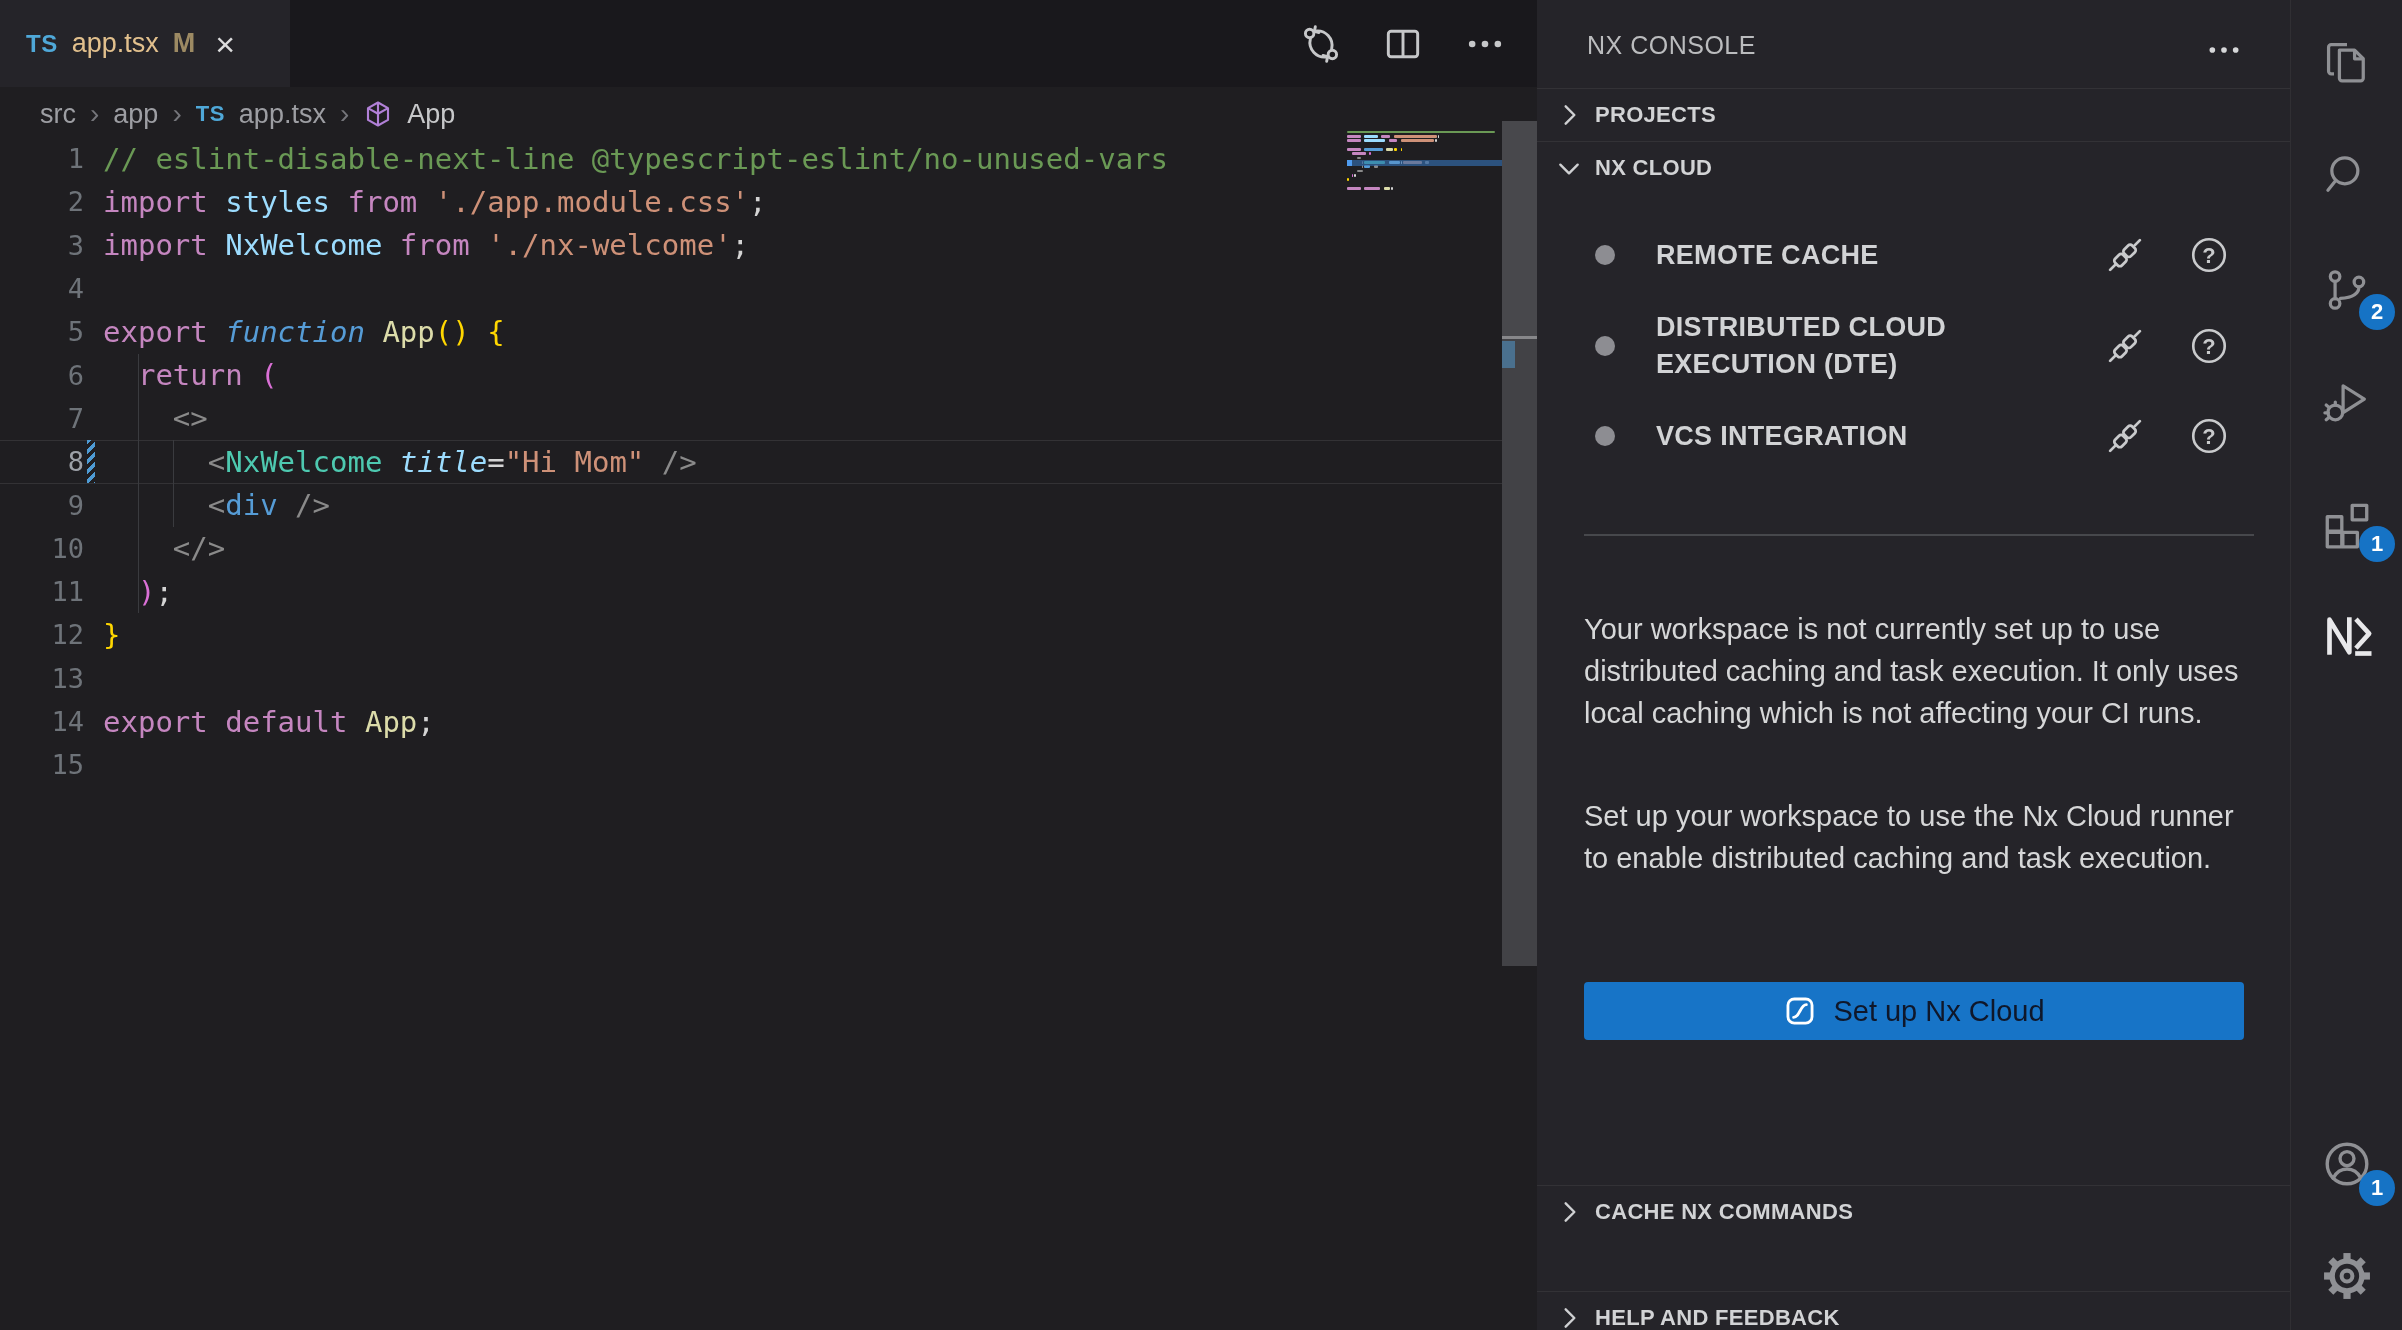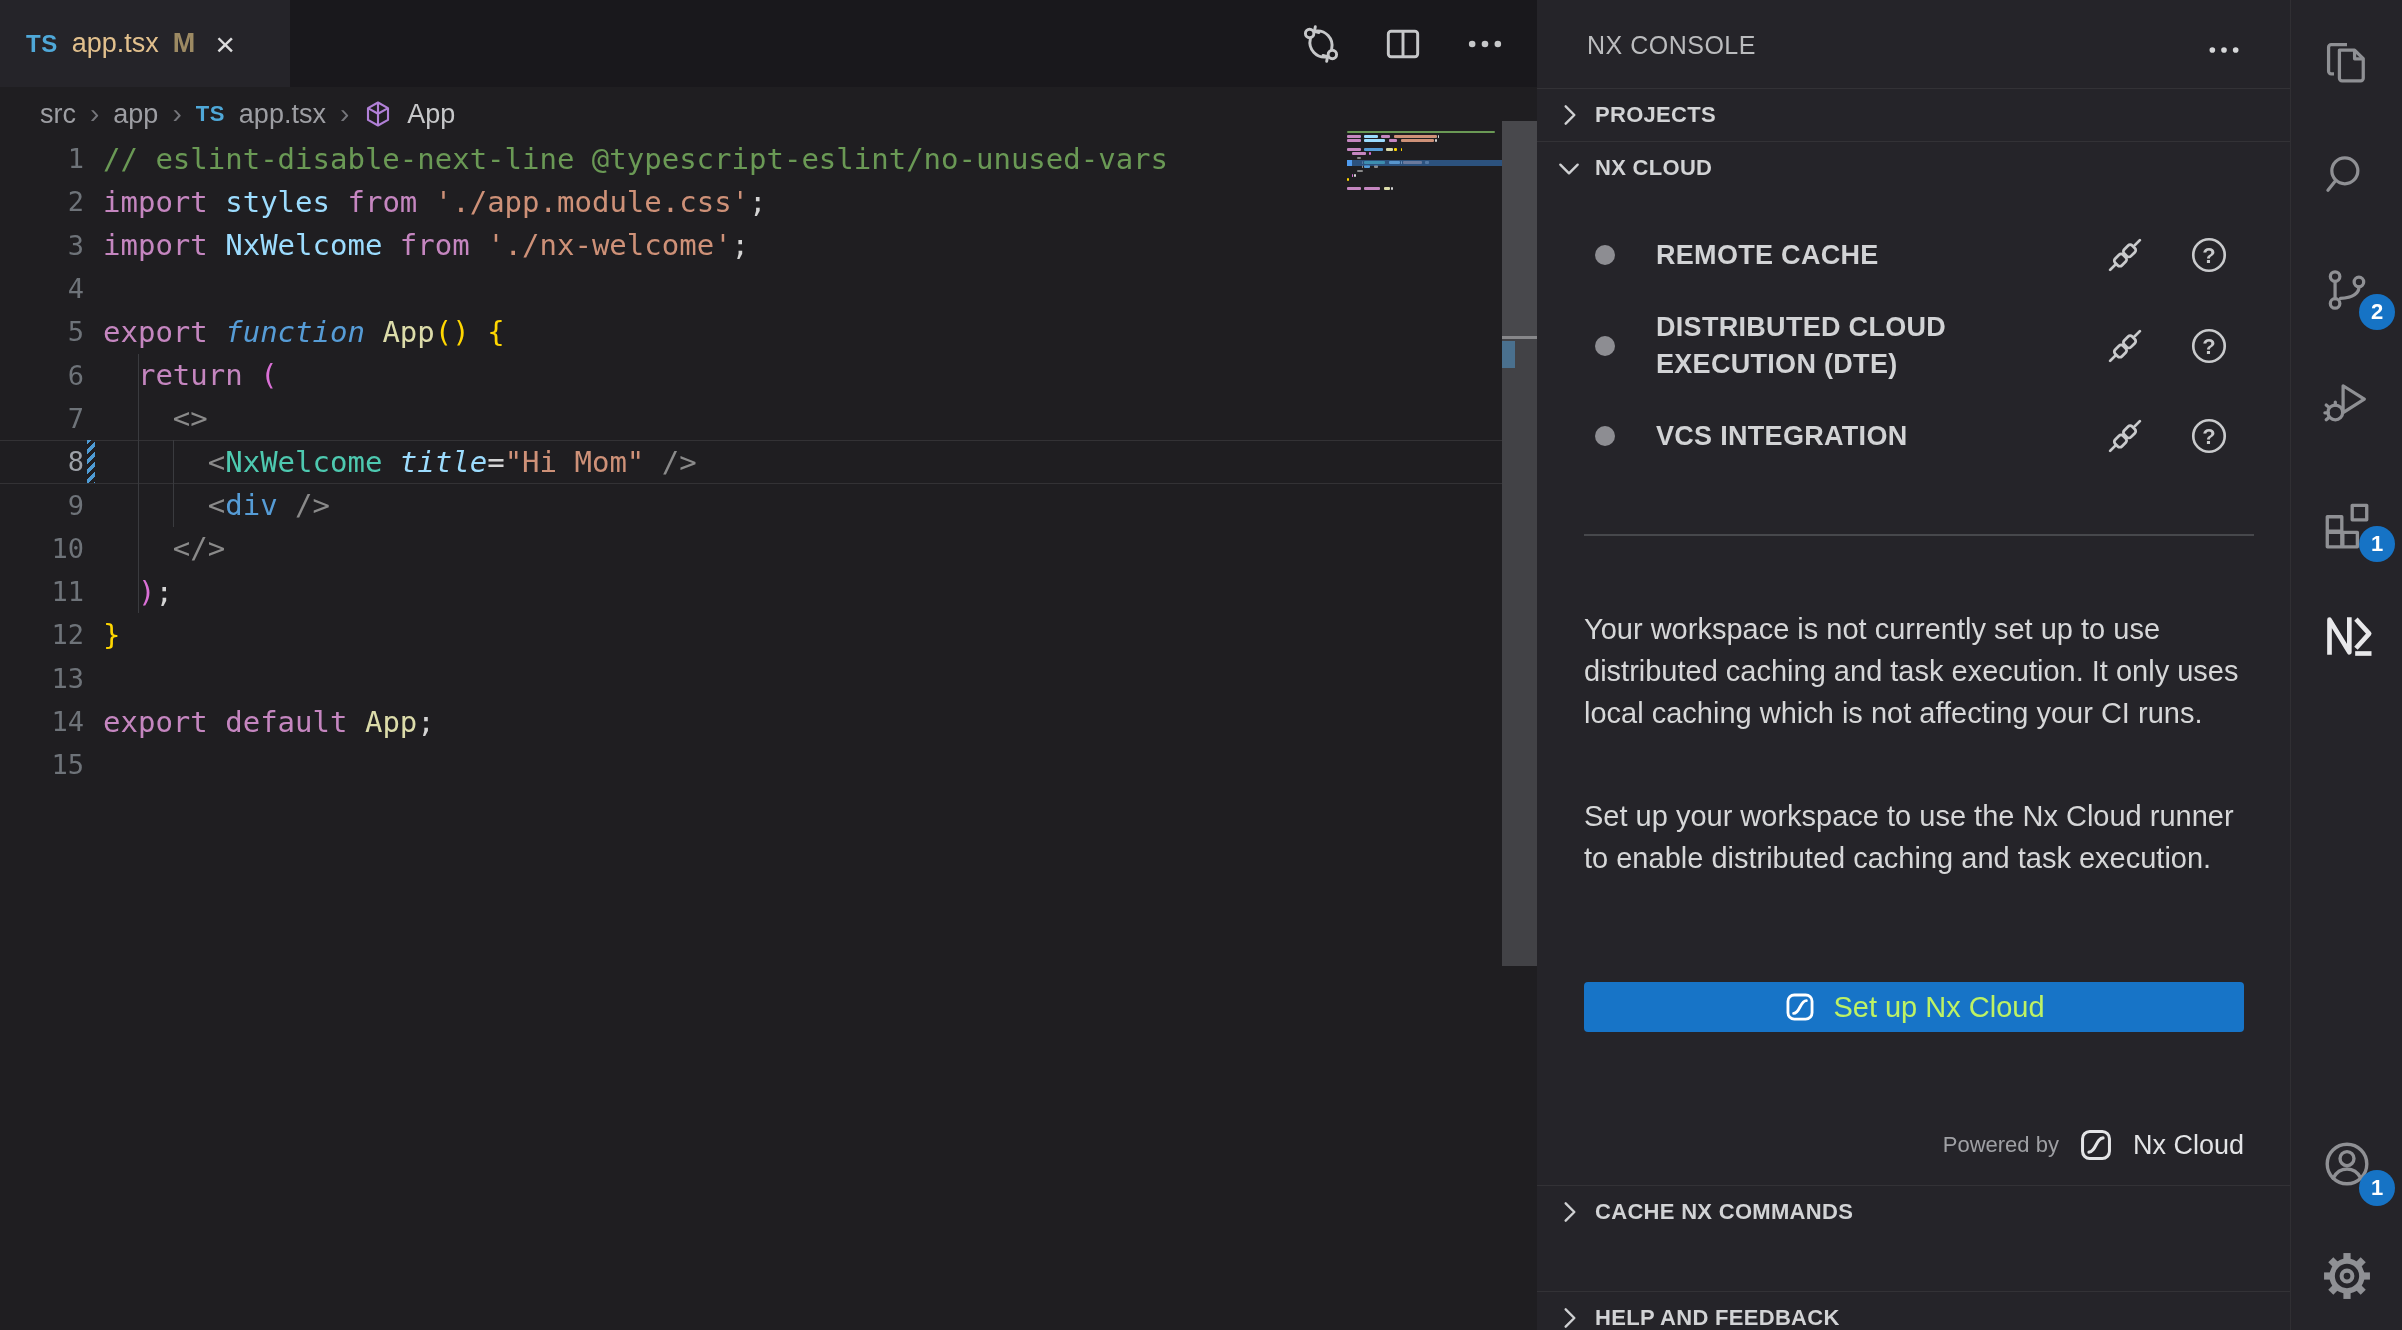--- a/index.html
+++ b/index.html
@@ -71,22 +71,22 @@
   #feat-remote { top:228px; height:54px; }
   #feat-dte    { top:298px; height:96px; }
   #feat-vcs    { top:408px; height:56px; }
   .vcenter { display:flex; align-items:center; height:100%; }
 
   #panel-divider { position:absolute; left:47px; top:534px; width:670px; height:2px; background:#47484c; }
   .panel-para { position:absolute; left:47px; width:668px; font-size:29px; line-height:42px; color:#d6d7d8; }
   #para-1 { top:608px; }
   #para-2 { top:795px; }
 
-  #setup-btn { position:absolute; left:47px; top:982px; width:660px; height:50px; background:#1774c7;
-               border:none; border-radius:4px; color:#bef264; font-size:29px;
+  #setup-btn { position:absolute; left:47px; top:982px; width:660px; height:58px; background:#1774c7;
+               border:none; border-radius:4px; color:#0f172a; font-size:29px;
                font-family:"Liberation Sans", sans-serif; display:flex; align-items:center;
                justify-content:center; gap:16px; cursor:pointer; }
   #powered-row { position:absolute; right:46px; top:1122px; height:46px; display:flex; align-items:center; gap:18px; }
   #powered-label { color:#9fa0a4; font-size:22px; }
   #powered-brand { color:#e3e4e6; font-size:27px; }
 
   
   #activity-bar { position:absolute; left:2290px; top:0; width:112px; height:1330px; background:#252429;
                   border-left:1px solid rgba(255,255,255,0.05); }
   .ab-item { position:absolute; left:0; width:112px; height:104px; display:flex; align-items:center;
@@ -327,30 +327,20 @@
   <button id="setup-btn">
     <span style="display:flex;">
       <svg width="34" height="34" viewBox="0 0 24 24" fill="none" stroke="#ffffff" stroke-width="2" stroke-linecap="round">
         <rect x="3.5" y="3.5" width="17" height="17" rx="4.5"></rect>
         <path d="M7.5 16.5 C12 16.5 12 7.5 16.5 7.5"></path>
       </svg>
     </span>
     <span>Set up Nx Cloud</span>
   </button>
 
-  <div id="powered-row">
-    <span id="powered-label">Powered by</span>
-    <span style="display:flex;">
-      <svg width="38" height="38" viewBox="0 0 24 24" fill="none" stroke="#e3e4e6" stroke-width="1.9" stroke-linecap="round">
-        <rect x="3.5" y="3.5" width="17" height="17" rx="4.5"></rect>
-        <path d="M7.5 16.5 C12 16.5 12 7.5 16.5 7.5"></path>
-      </svg>
-    </span>
-    <span id="powered-brand">Nx Cloud</span>
-  </div>
 
   <div class="section-row" id="row-common">
     <span class="chev">
       <svg width="32" height="32" viewBox="0 0 24 24" fill="none" stroke="currentColor" stroke-width="1.8" stroke-linecap="round" stroke-linejoin="round">
           <path d="M9.5 5.5 L16 12 L9.5 18.5"></path>
         </svg>
     </span>
     <span class="sec-label">CACHE NX COMMANDS</span>
   </div>
   <div class="section-row" id="row-help">

